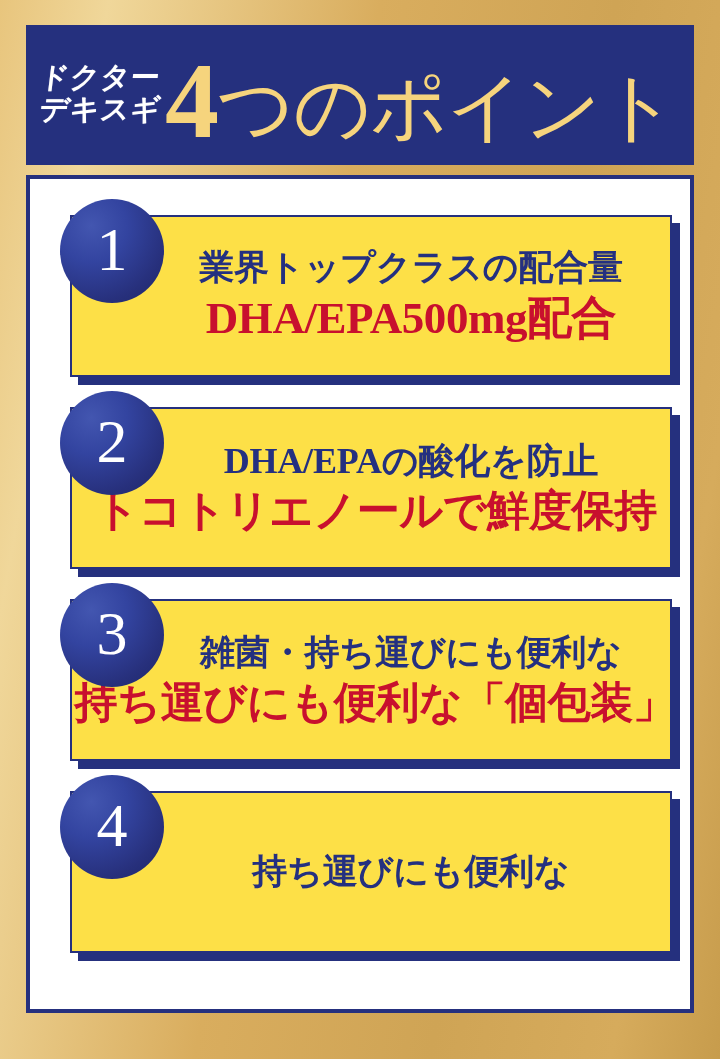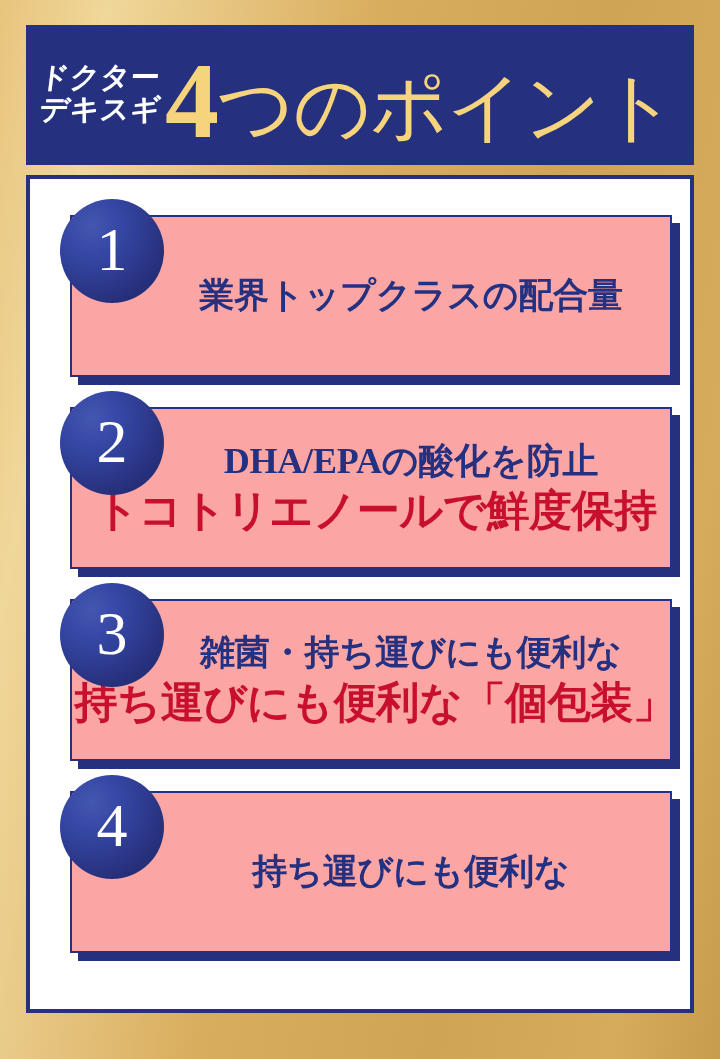--- a/index.html
+++ b/index.html
@@ -119,21 +119,21 @@
     z-index: 1;
   }
 
   
   .point .card {
     position: absolute;
     left: 22px;
     top: 16px;
     right: 0;
     bottom: 0;
-    background: #fca5a5;
+    background: #fde047;
     border: 2px solid #25307e;
     box-sizing: border-box;
     z-index: 2;
     display: flex;
     flex-direction: column;
     justify-content: center;
     align-items: center;
     padding-left: 86px;
     padding-right: 6px;
   }
@@ -208,20 +208,21 @@
     </div>
   </div>
 
   <div class="panel">
     <div class="points">
 
       <div class="point" data-index="0">
         <div class="shadow"></div>
         <div class="card">
           <div class="line-navy">業界トップクラスの配合量</div>
+          <div class="line-red">DHA/EPA500mg配合</div>
         </div>
         <div class="badge">
           <span class="badge-num">1</span>
         </div>
       </div>
 
       <div class="point" data-index="1">
         <div class="shadow"></div>
         <div class="card">
           <div class="line-navy">DHA/EPAの酸化を防止</div>

